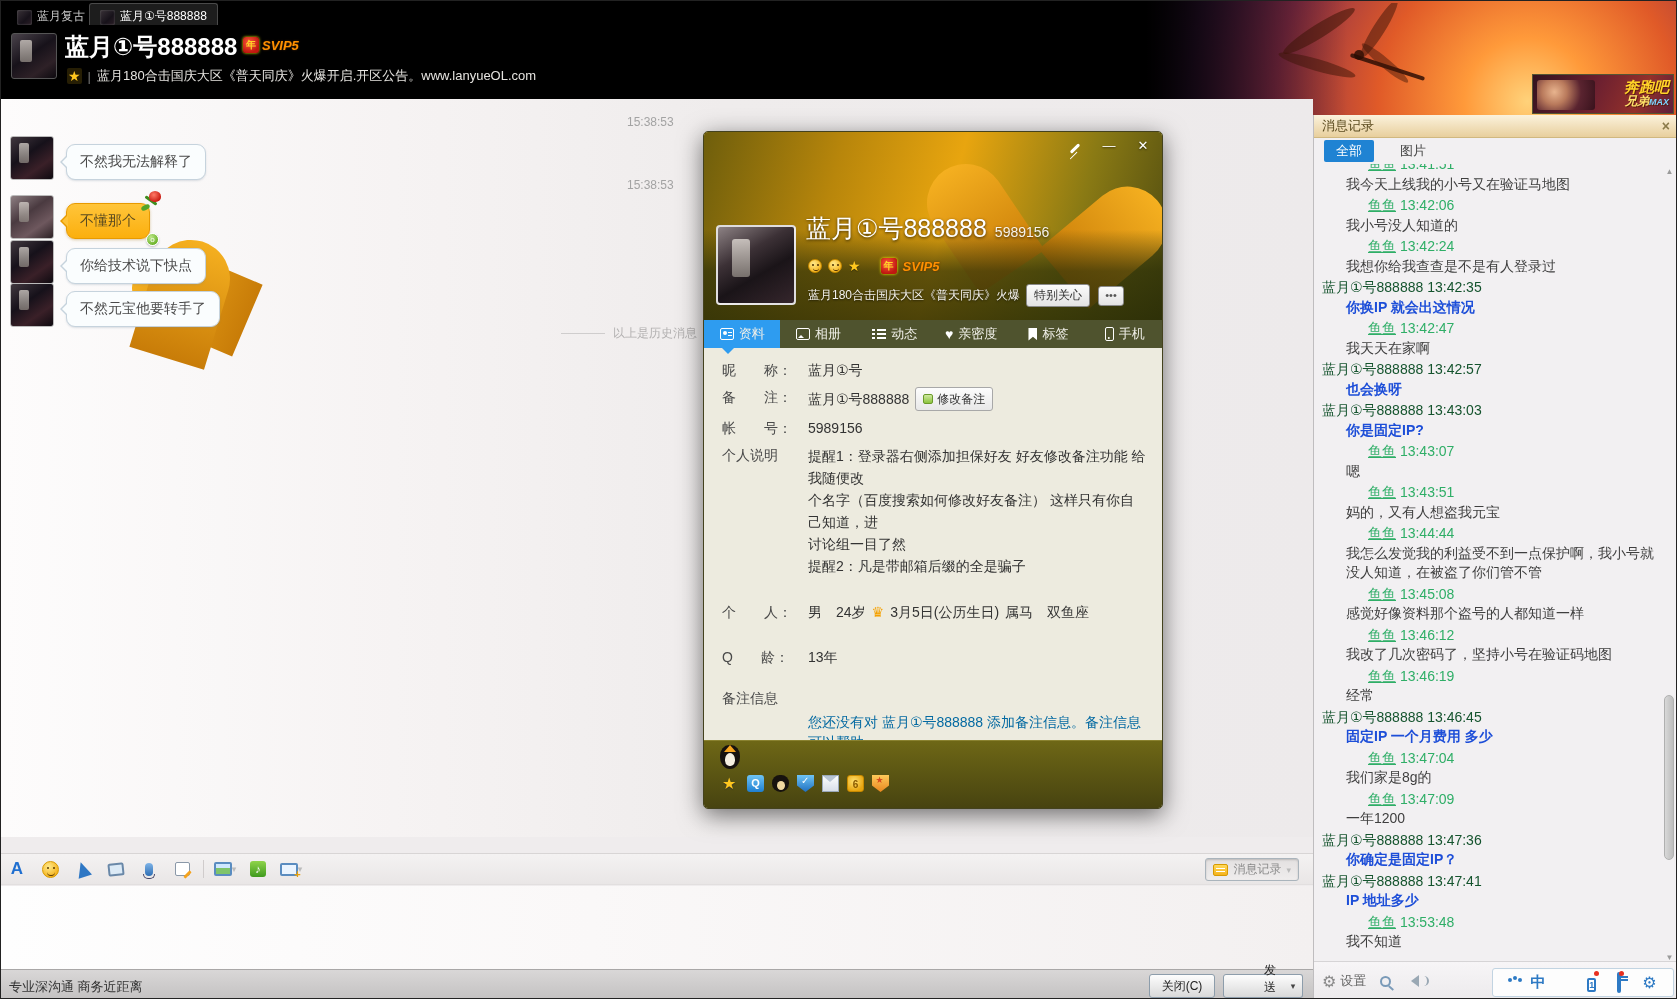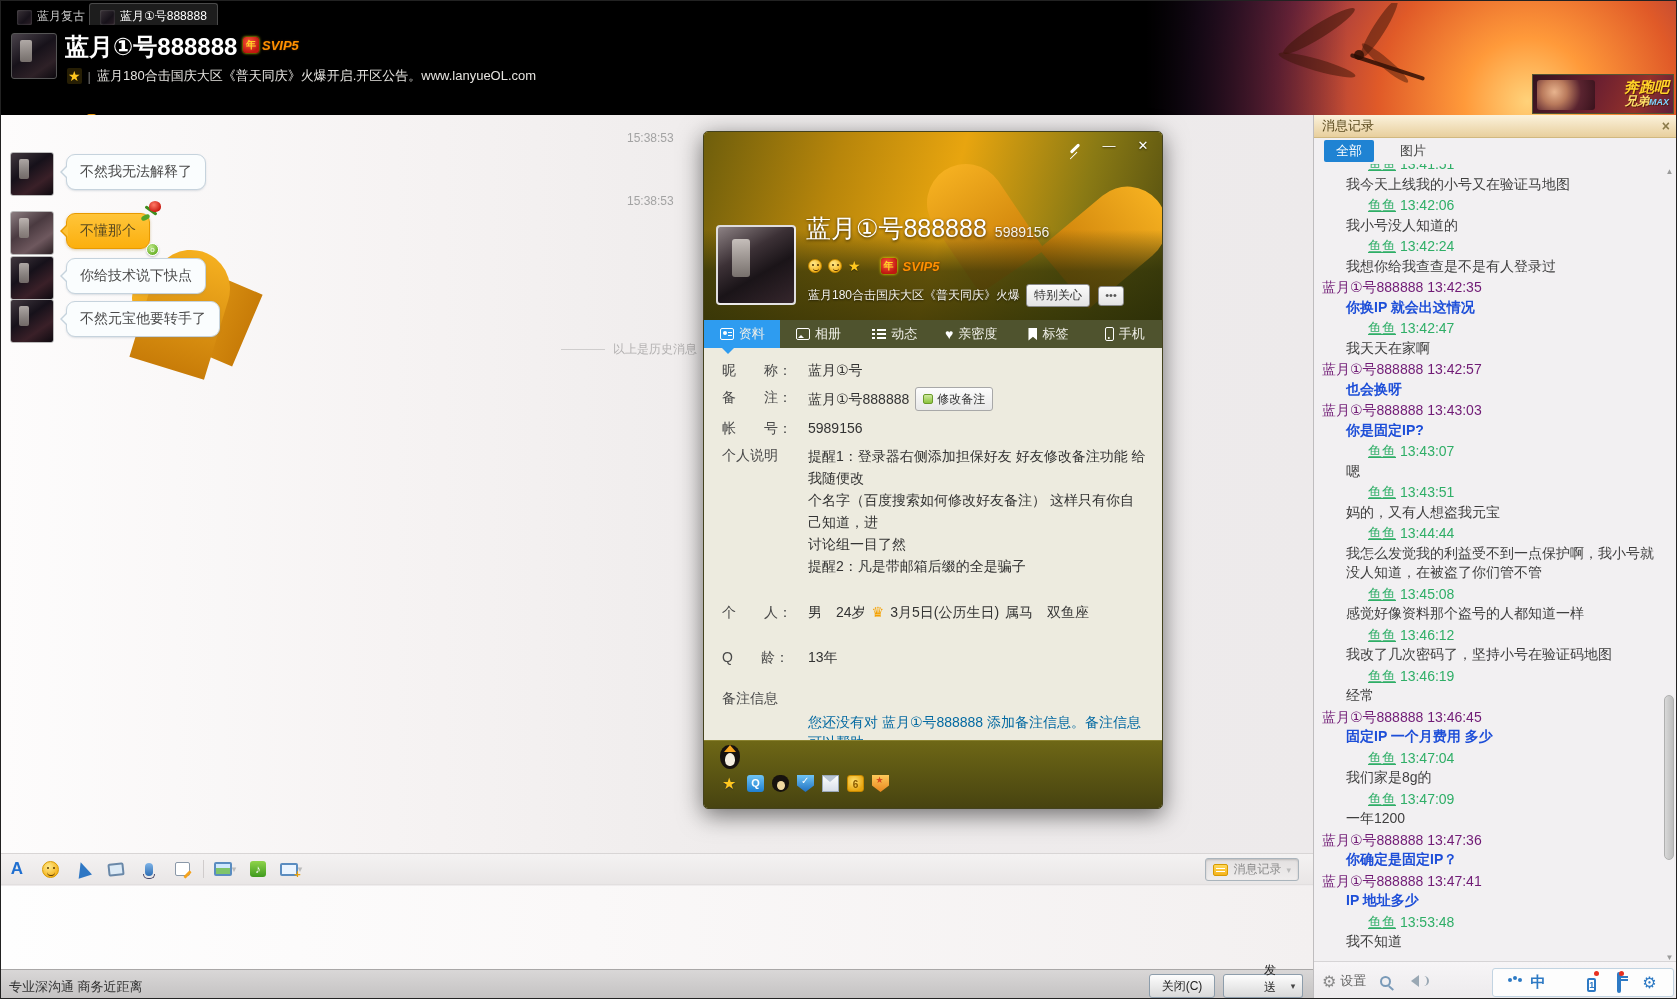--- a/index.html
+++ b/index.html
@@ -67,24 +67,24 @@
   .ic-share{width:22px;height:15px;border:2px solid #2f76b8;border-radius:2px;background:linear-gradient(#9fd0f5,#3e89c9);}
   .ic-share::after{content:"➜";position:absolute;left:4px;top:-1px;font-size:10px;color:#fff;}
   .ic-apps{width:18px;height:18px;display:grid;grid-template-columns:8px 8px;grid-gap:2px;}
   .ic-apps i{width:8px;height:8px;border-radius:1px;}
   .ic-apps i:nth-child(1){background:#ff5a4a;}
   .ic-apps i:nth-child(2){background:#57c12f;}
   .ic-apps i:nth-child(3){background:#3d8ee8;}
   .ic-apps i:nth-child(4){background:#ffc11e;}
 
   
-  .chat-area{position:absolute;left:0;top:114px;width:1312px;height:738px;
+  .chat-area{position:absolute;left:0;top:98px;width:1312px;height:738px;
     background:linear-gradient(to right,#fdfcfc 0%,#f6f3f3 30%,#efecec 55%,#edeaeb 100%);}
   .ts{position:absolute;left:626px;color:#a3a3a3;font-size:12px;}
-  .msg-row{position:absolute;left:9px;display:flex;align-items:flex-start;}
+  .msg-row{position:absolute;left:9px;display:flex;align-items:flex-end;}
   .avatar{width:44px;height:44px;border-radius:3px;border:1px solid #bbb;cursor:pointer;
     background:linear-gradient(145deg,#41383f 0%,#16111a 40%,#3a2028 70%,#0e0a10 100%);position:relative;flex:none;}
   .avatar::after{content:"";position:absolute;left:8px;top:6px;width:10px;height:20px;background:linear-gradient(#d8d2cc,#8d8680);border-radius:2px;opacity:.75;}
   .avatar.lighter{background:linear-gradient(145deg,#8d7f82 0%,#4a3a40 40%,#6e585e 70%,#2c2125 100%);}
   .bubble{position:relative;margin-left:12px;margin-top:2px;background:#fafdfe;border:1px solid #c6d3dd;border-radius:9px;
     padding:8px 13px;font-size:14px;color:#4a4a4a;box-shadow:0 1px 2px rgba(120,140,160,.25);white-space:nowrap;}
   .bubble::before{content:"";position:absolute;left:-7px;top:10px;border:7px solid transparent;border-right-color:#c6d3dd;border-left:none;}
   .bubble::after{content:"";position:absolute;left:-5px;top:11px;border:6px solid transparent;border-right-color:#fafdfe;border-left:none;}
   .bubble.yellow{background:linear-gradient(#ffc53a,#fbaf0e);border-color:#e89a00;color:#5a4a20;box-shadow:0 1px 3px rgba(160,110,0,.35);}
   .bubble.yellow::before{border-right-color:#e89a00;}
@@ -138,21 +138,21 @@
   .rp-tabs{position:absolute;left:0;top:23px;width:100%;height:26px;display:flex;align-items:center;gap:26px;padding-left:10px;}
   .rp-tab-all{background:#1f83d3;color:#fff;font-size:13px;padding:2px 12px;border-radius:2px;cursor:pointer;}
   .rp-tab-img{color:#444;font-size:13px;cursor:pointer;}
   .rp-list{position:absolute;left:0;top:49px;width:348px;height:797px;overflow:hidden;padding:0 0 0 6px;}
   .hgroup{margin-bottom:2px;}
   .hgroup:first-child{margin-top:-9px;}
   .hline{line-height:19.5px;font-size:14px;}
   .hhead{white-space:nowrap;}
   .hgroup.friend .hhead{padding-left:48px;color:#2fae67;}
   .hgroup.friend .hsender{text-decoration:underline;cursor:pointer;}
-  .hgroup.owner .hhead{padding-left:2px;color:#701a75;}
+  .hgroup.owner .hhead{padding-left:2px;color:#14532d;}
   .hgroup.owner .hsender{cursor:pointer;}
   .htext{padding-left:26px;color:#3f3f3f;}
   .hgroup.owner .htext{color:#1d4ed8;font-weight:bold;}
   
   .rp-scroll{position:absolute;right:2px;top:52px;width:13px;height:795px;}
   .rs-up{position:absolute;top:0;left:0;width:13px;text-align:center;font-size:8px;color:#9a9a9a;cursor:pointer;}
   .rs-down{position:absolute;bottom:0;left:0;width:13px;text-align:center;font-size:8px;color:#9a9a9a;cursor:pointer;}
   .rs-thumb{position:absolute;left:1px;top:528px;width:10px;height:165px;background:linear-gradient(to right,#d8d8d8,#bdbdbd);border-radius:6px;border:1px solid #b0b0b0;cursor:grab;}
   .rp-footer{position:absolute;left:0;bottom:0;width:100%;height:39px;background:linear-gradient(#f7f5f7,#eceaec);border-top:1px solid #d6d4d6;display:flex;align-items:center;gap:14px;padding-left:8px;}
   .rpf-item{display:flex;align-items:center;gap:4px;color:#666;font-size:13px;cursor:pointer;}

